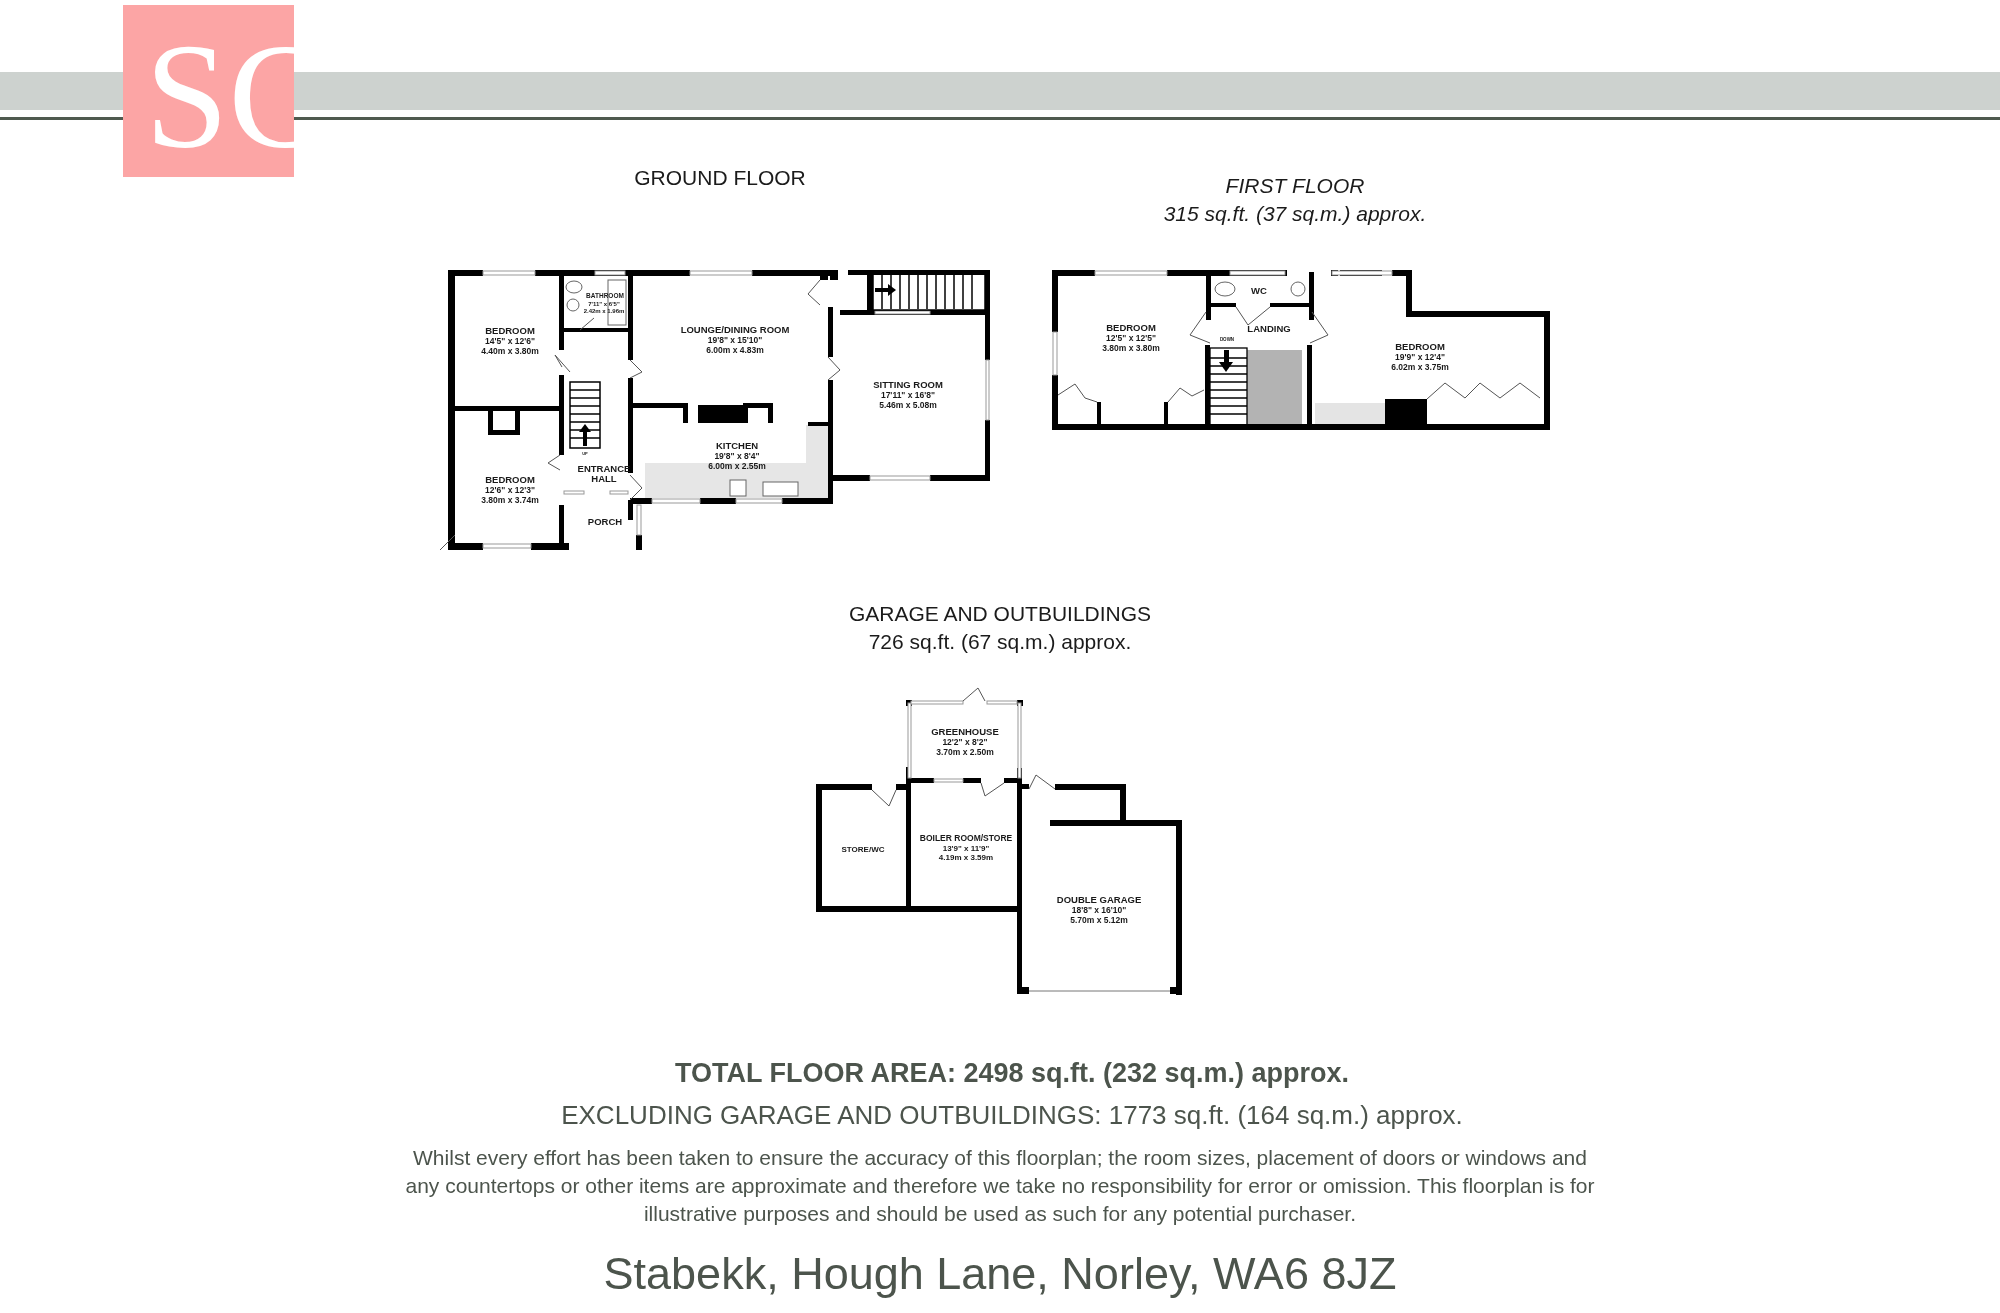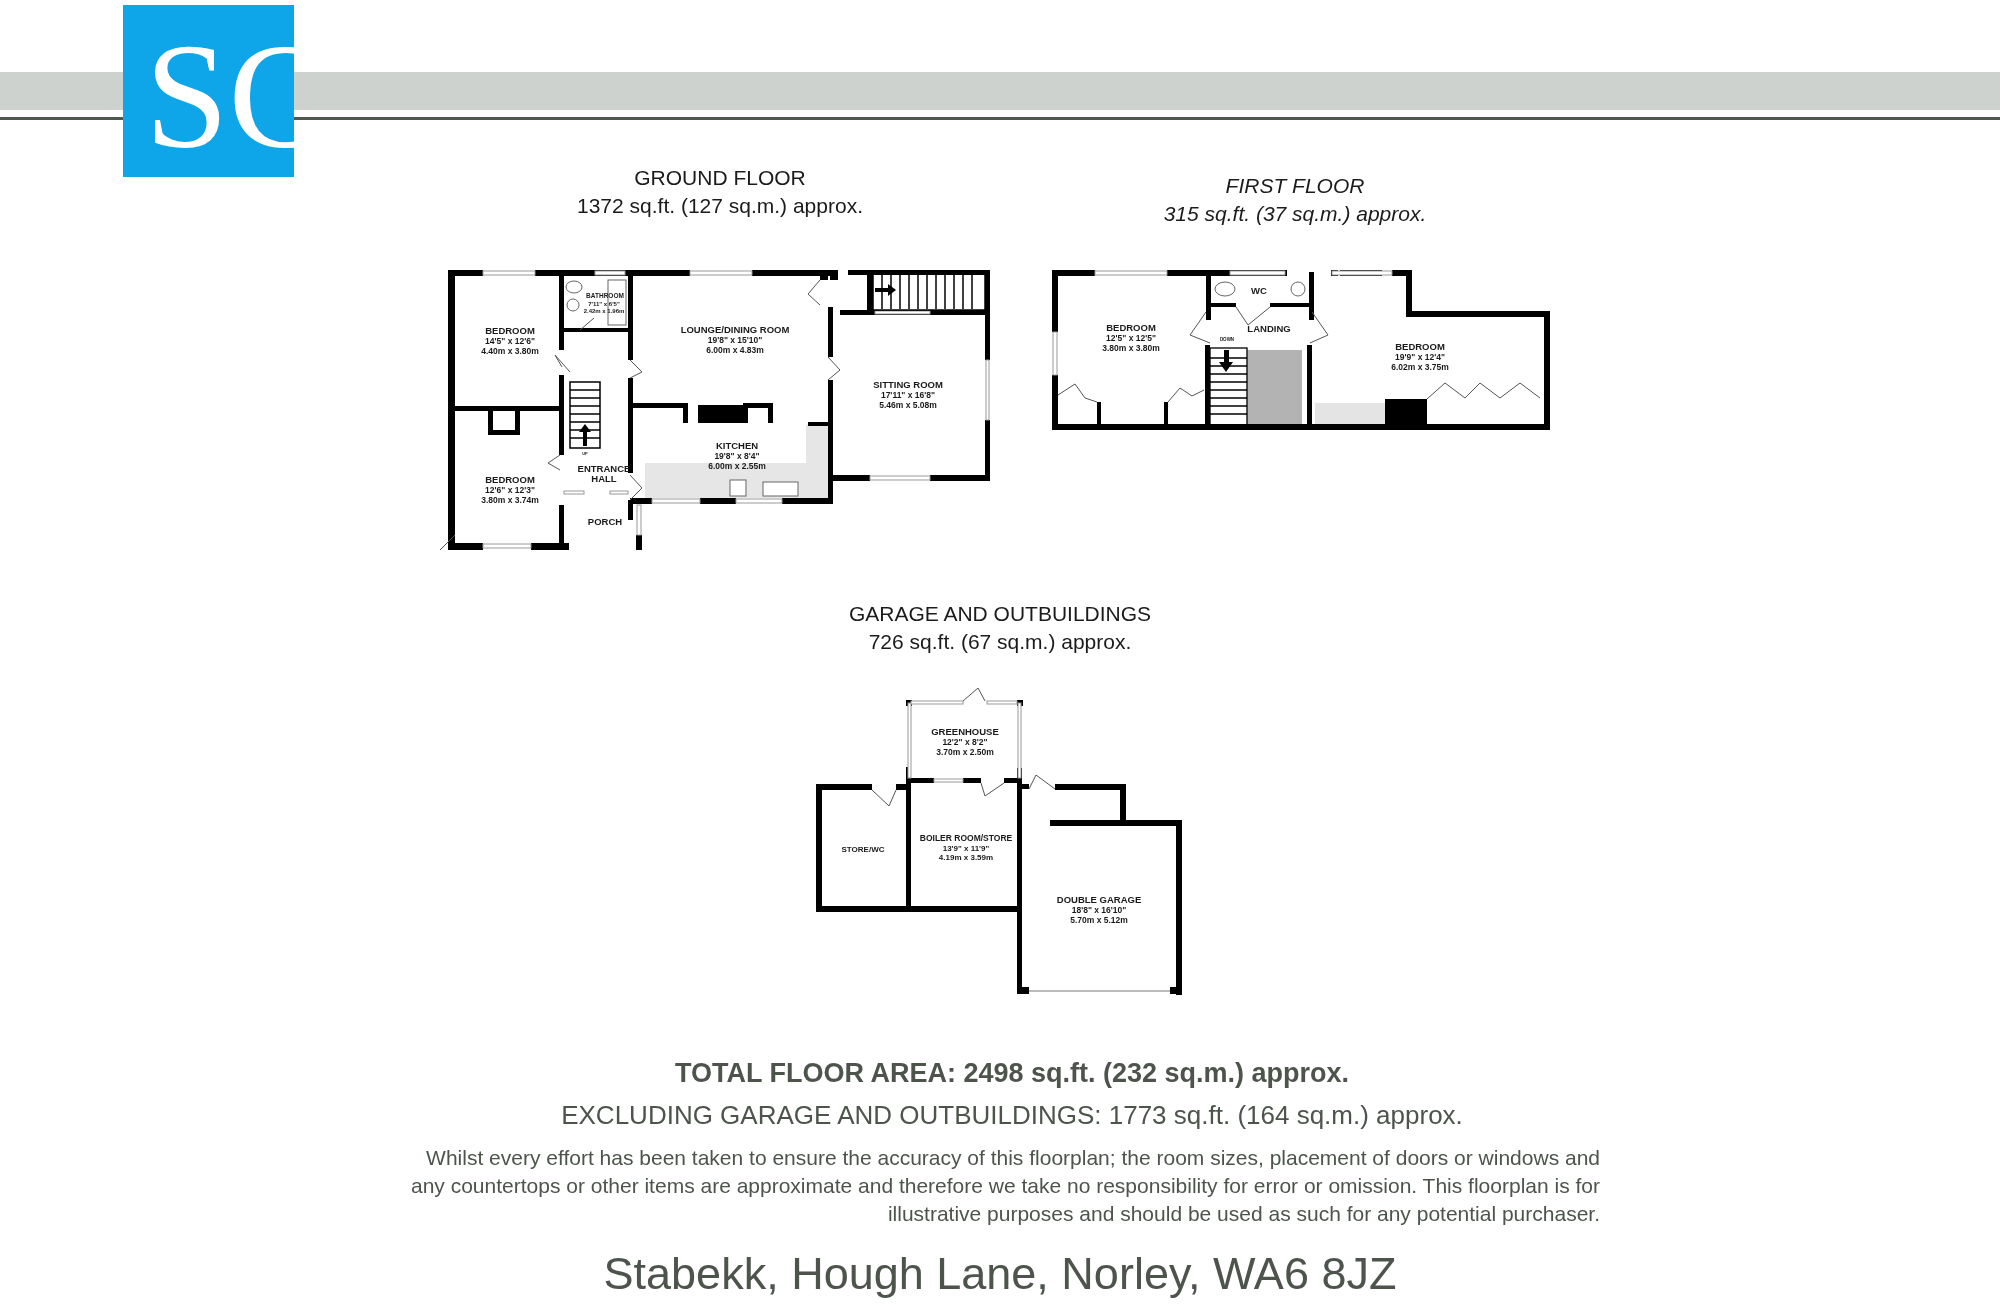--- a/index.html
+++ b/index.html
@@ -1,45 +1,44 @@
 <!DOCTYPE html>
 <html><head>
 <meta charset="utf-8">
 <style>
   html, body { margin: 0; padding: 0; background: #ffffff; }
   body { width: 2000px; height: 1313px; position: relative; overflow: hidden;
          font-family: "Liberation Sans", "DejaVu Sans", sans-serif; color: #111; }
   .banner-light { position: absolute; left: 0; top: 72px; width: 2000px; height: 38px; background: #cdd2cf; }
   .banner-line { position: absolute; left: 0; top: 117px; width: 2000px; height: 3px; background: #4f5a4f; }
-  .logo { position: absolute; left: 123px; top: 5px; width: 171px; height: 172px; background: #0ea5e9; }
+  .logo { position: absolute; left: 123px; top: 5px; width: 171px; height: 172px; background: #fca5a5; }
   .logo svg { width: 100%; height: 100%; }
   .floor-title { position: absolute; text-align: center; font-size: 21px; line-height: 28px; color: #1b1b1b; }
   .floor-title .area { display: block; }
   .plan { position: absolute; left: 0; top: 0; width: 2000px; height: 1313px; pointer-events: none; }
   .plan text { font-family: "Liberation Sans", "DejaVu Sans", sans-serif; font-weight: bold; fill: #1a1a1a; }
   .total { position: absolute; left: 0; width: 2000px; text-align: center; color: #4c544c; padding-left: 12px; }
   .total-main { top: 1058px; font-size: 27px; font-weight: bold; }
   .total-excl { top: 1100px; font-size: 26px; }
-  .disclaimer { position: absolute; left: 400px; width: 1200px; top: 1144px; font-size: 21px; line-height: 28px; text-align: right; color: #4c544c; }
+  .disclaimer { position: absolute; left: 400px; width: 1200px; top: 1144px; font-size: 21px; line-height: 28px; text-align: center; color: #4c544c; }
   .address { position: absolute; left: 0; width: 2000px; top: 1248px; text-align: center; font-size: 45px; color: #4c544c; }
 </style>
 </head>
 <body>
 
 <div class="banner-light"></div>
 <div class="banner-line"></div>
 <div class="logo">
   <svg viewBox="0 0 171 172">
     <text x="22" y="142" font-family="Liberation Serif, DejaVu Serif, serif" font-size="150" fill="#ffffff">SC</text>
   </svg>
 </div>
 
 <div class="floor-title" style="left:520px; top:164px; width:400px;">
   <span>GROUND FLOOR</span>
-  <span class="area">1372 sq.ft. (127 sq.m.) approx.</span>
 </div>
 <div class="floor-title" style="left:1095px; top:172px; width:400px;font-style:italic;">
   <span>FIRST FLOOR</span>
   <span class="area">315 sq.ft. (37 sq.m.) approx.</span>
 </div>
 <div class="floor-title" style="left:800px; top:600px; width:400px;">
   <span>GARAGE AND OUTBUILDINGS</span>
   <span class="area">726 sq.ft. (67 sq.m.) approx.</span>
 </div>
 

